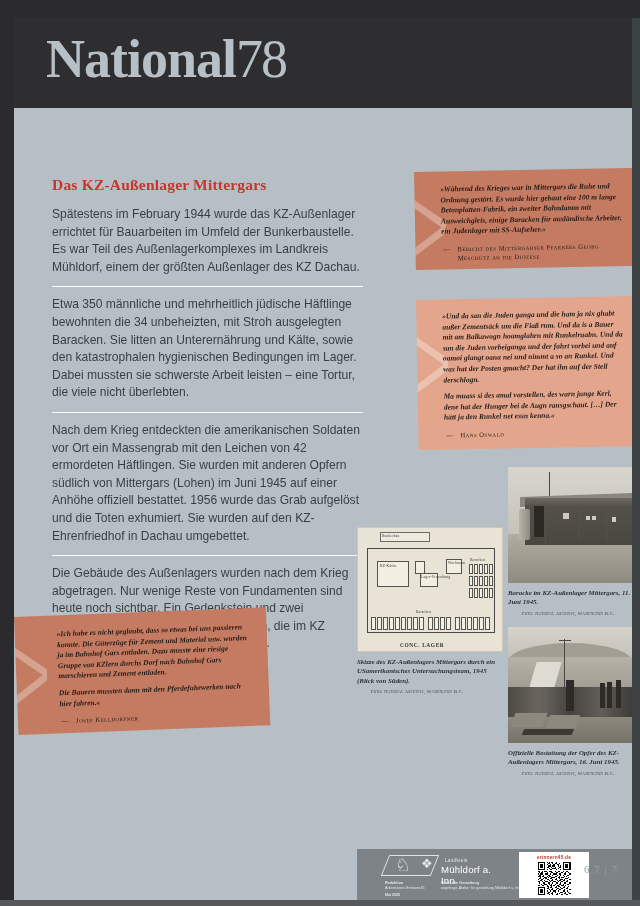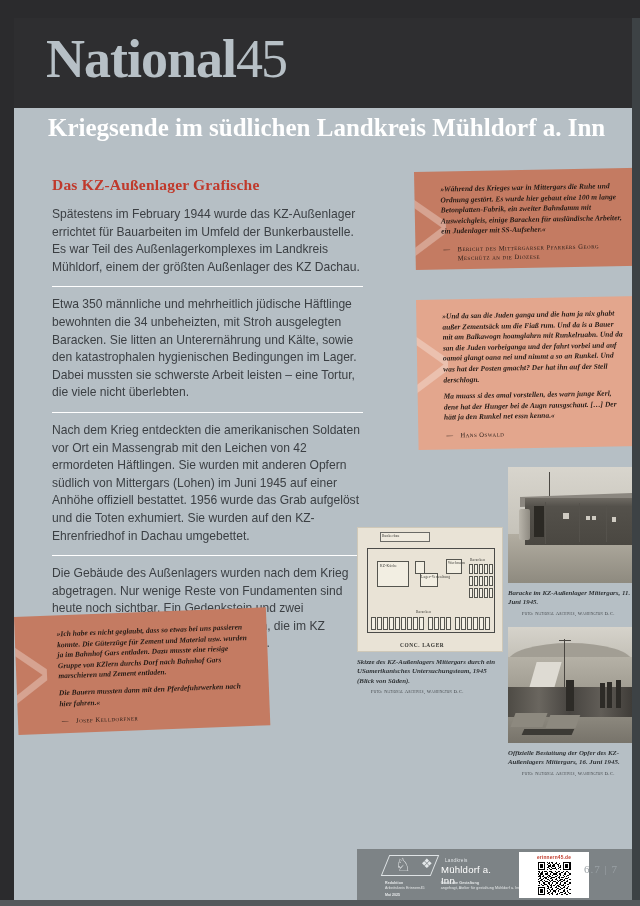--- a/index.html
+++ b/index.html
@@ -252,26 +252,25 @@
 <body>
 
 <div class="poster">
 
   <div class="edge-left"></div>
   <div class="edge-right"></div>
   <div class="edge-top"></div>
   <div class="edge-bottom"></div>
 
   <div class="header-bar"></div>
-  <div class="logo-title"><span>National</span><span class="num">45</span></div>
+  <div class="logo-title"><span>National</span><span class="num">78</span></div>
 
   <div class="subtitle-bar"></div>
-  <div class="subtitle">Kriegsende im südlichen Landkreis Mühldorf a. Inn</div>
-
-  <div class="section-title">Das KZ-Außenlager Grafische</div>
+
+  <div class="section-title">Das KZ-Außenlager Mittergars</div>
 
   <div class="body-col">
     <div class="para">Spätestens im February 1944 wurde das KZ-Außenlager errichtet für Bauarbeiten im Umfeld der Bunkerbaustelle. Es war Teil des Außenlagerkomplexes im Landkreis Mühldorf, einem der größten Außenlager des KZ Dachau.</div>
     <div class="para">Etwa 350 männliche und mehrheitlich jüdische Häftlinge bewohnten die 34 unbeheizten, mit Stroh ausgelegten Baracken. Sie litten an Unterernährung und Kälte, sowie den katastrophalen hygienischen Bedingungen im Lager. Dabei mussten sie schwerste Arbeit leisten – eine Tortur, die viele nicht überlebten.</div>
     <div class="para">Nach dem Krieg entdeckten die amerikanischen Soldaten vor Ort ein Massengrab mit den Leichen von 42 ermordeten Häftlingen. Sie wurden mit anderen Opfern südlich von Mittergars (Lohen) im Juni 1945 auf einer Anhöhe offiziell bestattet. 1956 wurde das Grab aufgelöst und die Toten exhumiert. Sie wurden auf den KZ-Ehrenfriedhof in Dachau umgebettet.</div>
     <div class="para">Die Gebäude des Außenlagers wurden nach dem Krieg abgetragen. Nur wenige Reste von Fundamenten sind heute noch sichtbar. Ein Gedenkstein und zwei Gedenktafeln erinnern an die Menschen, die im KZ Außenlager Mittergars ermordet wurden.</div>
   </div>
 
   <div class="quote" id="quote-meschuetz">
     <span class="chev">&gt;</span>

